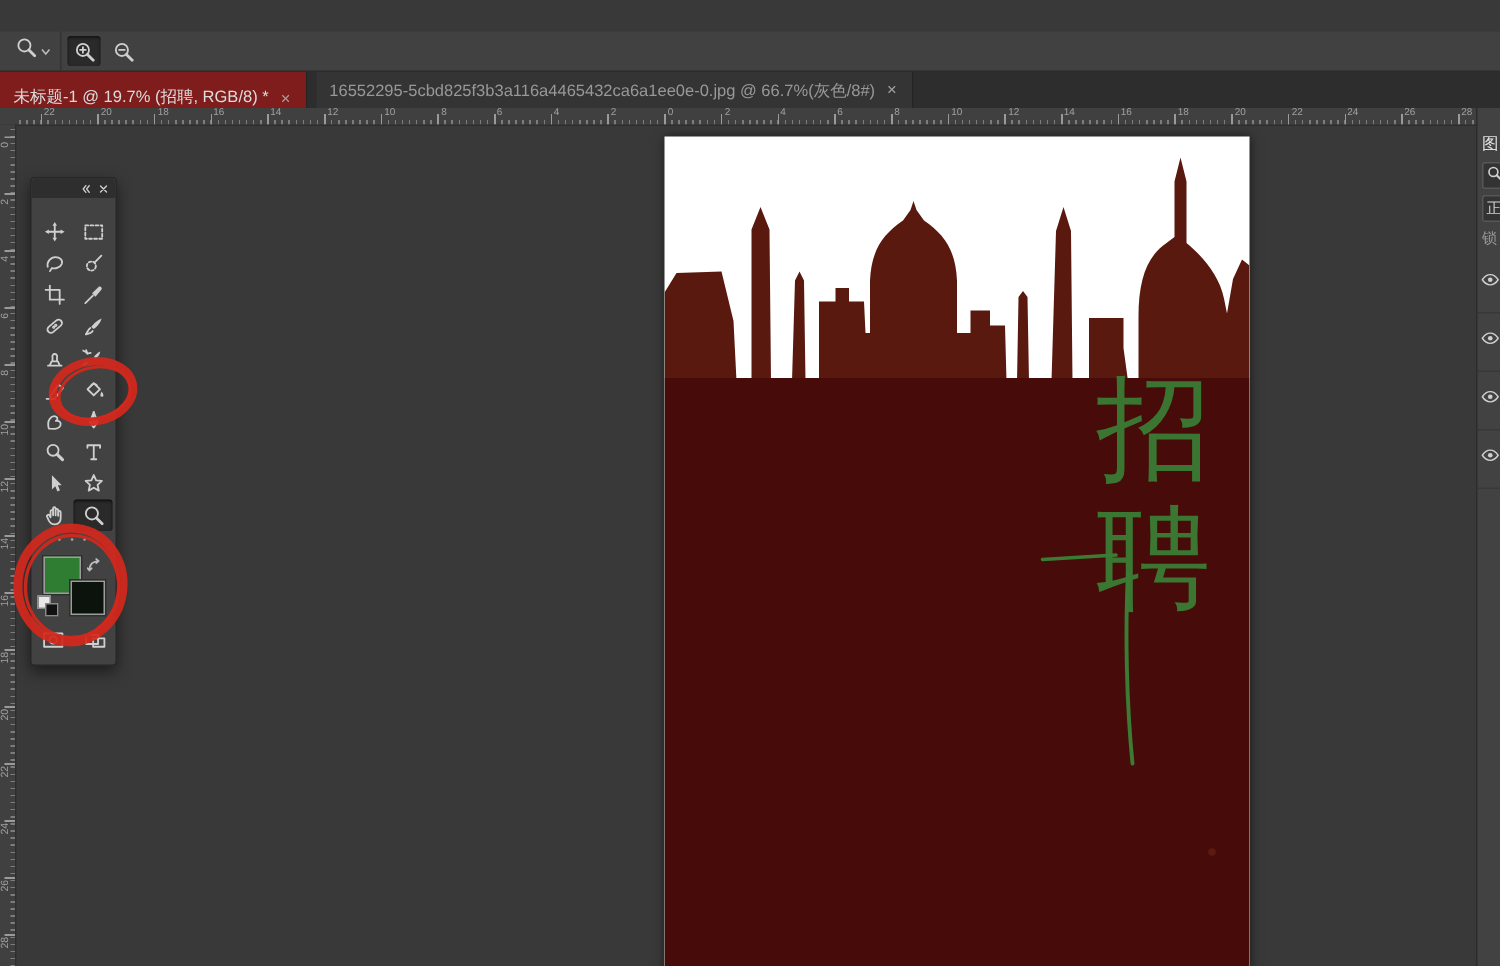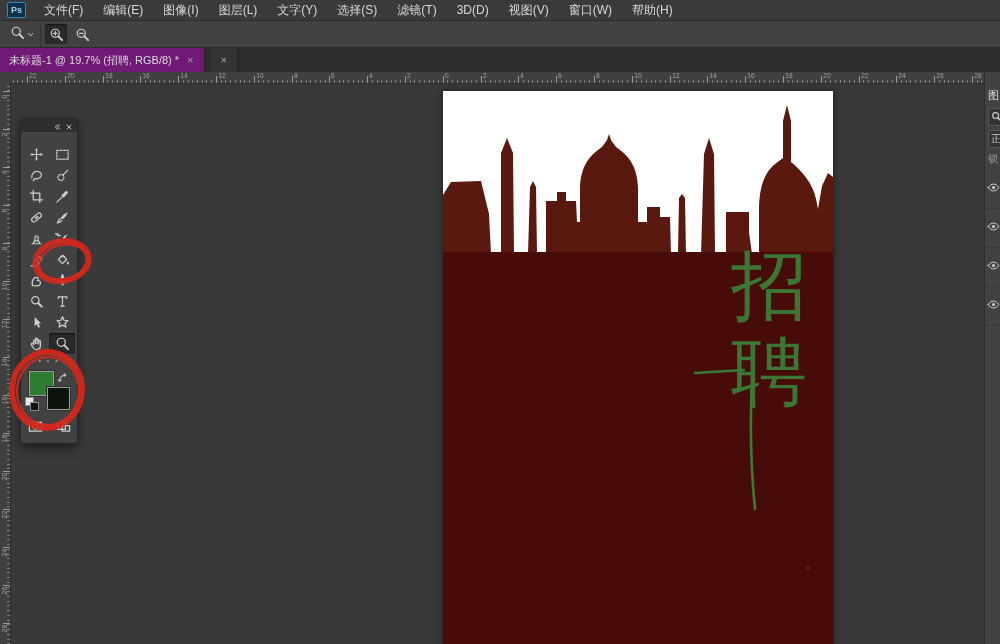--- a/index.html
+++ b/index.html
@@ -23,21 +23,21 @@
   .chk{width:11px;height:11px;border:1px solid #8f8f8f;background:#3a3a3a;border-radius:1px;}
   .chk-label{color:#cfcfcf;font-size:11px;}
   .chk-row.disabled .chk{border-color:#5d5d5d;}
   .chk-row.disabled .chk-label{color:#6d6d6d;}
   .opt-btn{margin-left:12px;background:#414141;border:1px solid #8a8a8a;border-radius:2px;
            color:#d6d6d6;font-size:11px;padding:2px 11px;font-family:inherit;}
   
   .tabbar{position:absolute;left:0;top:48px;width:1000px;height:24px;background:#2d2d2d;display:flex;align-items:flex-end;z-index:30;}
   .tab{height:24px;display:flex;align-items:center;gap:7px;padding:0 9px;font-size:11px;
        border-right:1px solid #252525;white-space:nowrap;}
-  .tab.active{background:#701a75;color:#dcdcdc;}
+  .tab.active{background:#7f1d1d;color:#dcdcdc;align-items:flex-end;}
   .tab.inactive{background:#343434;color:#989898;margin-left:6px;}
   .tabclose{color:#a5a5a5;font-size:11px;padding:0 1px;}
   
   .corner{position:absolute;left:0;top:72px;width:10px;height:11px;background:#404040;border-right:1px solid #2e2e2e;border-bottom:1px solid #2e2e2e;z-index:25;}
   .hruler{position:absolute;left:10px;top:72px;width:975px;height:11px;background:#404040;border-bottom:1px solid #2e2e2e;z-index:25;overflow:hidden;}
   .hruler .minor{position:absolute;left:-2px;right:0;bottom:0;height:3px;
      background:repeating-linear-gradient(90deg,#7c7c7c 0 1px,transparent 1px 4.725px);}
   .hruler .major{position:absolute;left:17px;right:0;bottom:0;height:7px;
      background:repeating-linear-gradient(90deg,#9a9a9a 0 1px,transparent 1px 37.8px);}
   .hlab{position:absolute;top:0;font-size:7px;color:#a0a0a0;transform:scale(.95);}
@@ -77,36 +77,20 @@
   .lp-layer{position:absolute;left:0;width:100%;height:38px;border-bottom:1px solid #383838;display:flex;align-items:center;}
   
   .annot{position:absolute;left:0;top:0;z-index:60;pointer-events:none;}
   .dim{color:#9a9a9a;}
 </style>
 </head>
 <body>
 
 <div id="app">
 
-  <div class="menubar">
-    <div class="ps-logo">Ps</div>
-    <div id="menu-items" style="display:flex;">
-        <div class="menu-item">文件(F)</div>
-        <div class="menu-item">编辑(E)</div>
-        <div class="menu-item">图像(I)</div>
-        <div class="menu-item">图层(L)</div>
-        <div class="menu-item">文字(Y)</div>
-        <div class="menu-item">选择(S)</div>
-        <div class="menu-item">滤镜(T)</div>
-        <div class="menu-item">3D(D)</div>
-        <div class="menu-item">视图(V)</div>
-        <div class="menu-item">窗口(W)</div>
-        <div class="menu-item">帮助(H)</div>
-      </div>
-  </div>
 
   <div class="optionsbar">
     <div class="tool-preset">
       <span id="opt-zoom-icon"><svg width="15" height="15" viewBox="0 0 16 16" fill="none" stroke="#cfcfcf" stroke-width="1.3" stroke-linecap="round" stroke-linejoin="round">
             <circle cx="6.7" cy="6.7" r="4.3"></circle>
             <path d="M9.9 9.9L14 14" stroke-width="2"></path>
           </svg></span>
       <svg width="7" height="5">
           <path d="M1 1l2.5 3L6 1" stroke="#bdbdbd" fill="none"></path>
         </svg>
@@ -126,20 +110,21 @@
         </svg>
       </button>
   </div>
 
   <div class="tabbar">
     <div class="tab active">
       <span>未标题-1 @ 19.7% (招聘, RGB/8) *</span>
       <span class="tabclose">×</span>
     </div>
     <div class="tab inactive">
+      <span>16552295-5cbd825f3b3a116a4465432ca6a1ee0e-0.jpg @ 66.7%(灰色/8#)</span>
       <span class="tabclose">×</span>
     </div>
   </div>
 
   <div class="corner"></div>
   <div class="hruler" id="hruler">
     <div class="minor"></div>
       <div class="major"></div>
   <span class="hlab" style="left: 19px;">22</span>
       <span class="hlab" style="left: 56.8px;">20</span>

